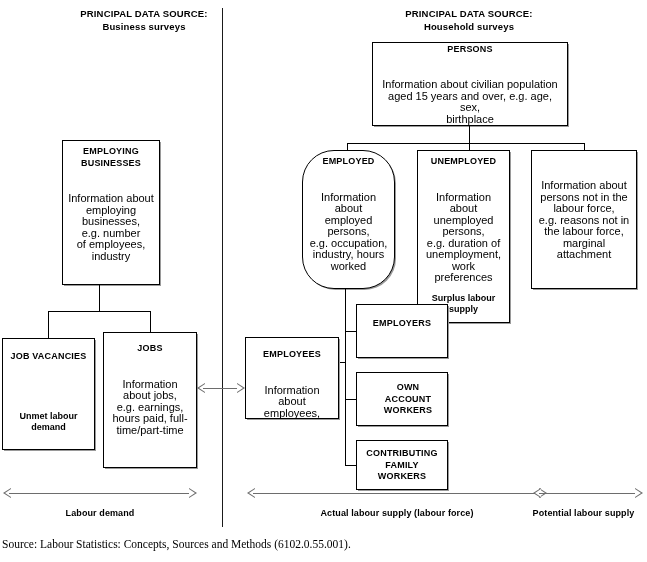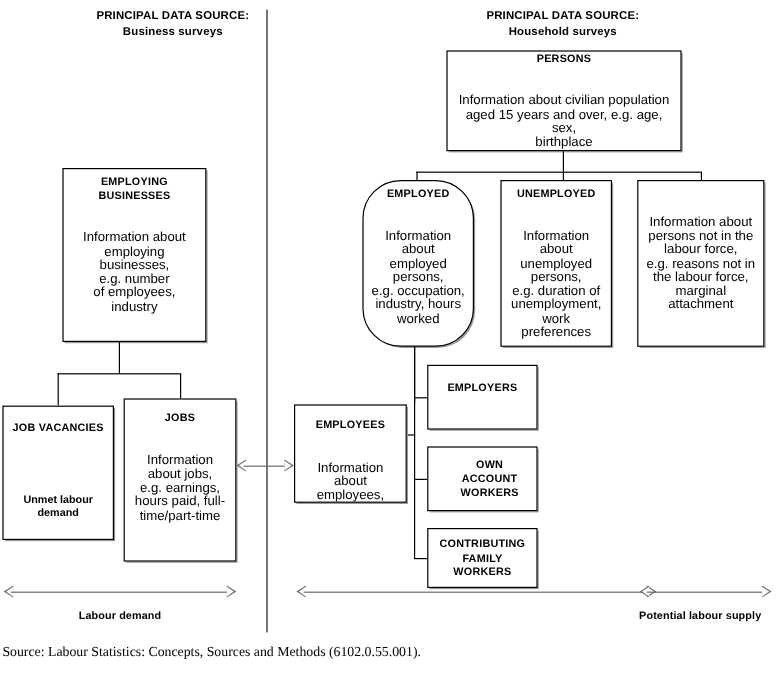--- a/index.html
+++ b/index.html
@@ -147,21 +147,21 @@
 
   <div class="box" style="left:302px;top:150px;width:93px;height:139px;border-radius:32px;">
     <span class="ttl">EMPLOYED</span>
     <span class="body gap8">Information about
 employed persons,
 e.g. occupation,
 industry, hours
 worked</span>
   </div>
 
-  <div class="box" style="left:417px;top:150px;width:93px;height:139px;">
+  <div class="box" style="left:417px;top:150px;width:93px;height:173px;">
     <span class="ttl">UNEMPLOYED</span>
     <span class="body gap8">Information about
 unemployed
 persons,
 e.g. duration of
 unemployment,
 work preferences</span>
     <span class="note gap8">Surplus labour
 supply</span>
   </div>
@@ -169,21 +169,21 @@
   <div class="box" style="left:531px;top:150px;width:106px;height:139px;">
     <span class="body gap4">Information about
 persons not in the
 labour force,
 e.g. reasons not in
 the labour force,
 marginal
 attachment</span>
   </div>
 
-  <div class="box" style="left:52px;top:140px;width:120px;height:145px;">
+  <div class="box" style="left:62px;top:140px;width:98px;height:145px;">
     <span class="ttl">EMPLOYING
 BUSINESSES</span>
     <span class="body gap8">Information about
 employing
 businesses,
 e.g. number
 of employees,
 industry</span>
   </div>
 
@@ -249,20 +249,21 @@
     <span class="shaft"></span>
     <span class="hR"></span>
   </div>
   <div class="mlabel" style="left:3px;top:507px;width:194px;">Labour demand</div>
 
   <div class="marrow" style="left:247px;top:488px;width:300px;">
     <span class="hL"></span>
     <span class="shaft"></span>
     <span class="hR"></span>
   </div>
+  <div class="mlabel" style="left:247px;top:507px;width:300px;">Actual labour supply (labour force)</div>
 
   <div class="marrow" style="left:533px;top:488px;width:110px;">
     <span class="hL"></span>
     <span class="shaft"></span>
     <span class="hR"></span>
   </div>
   <div class="mlabel" style="left:520px;top:507px;width:127px;">Potential labour supply</div>
 
   <div class="source" style="left:2px;top:538px;">Source: Labour Statistics: Concepts, Sources and Methods (6102.0.55.001).</div>
 

